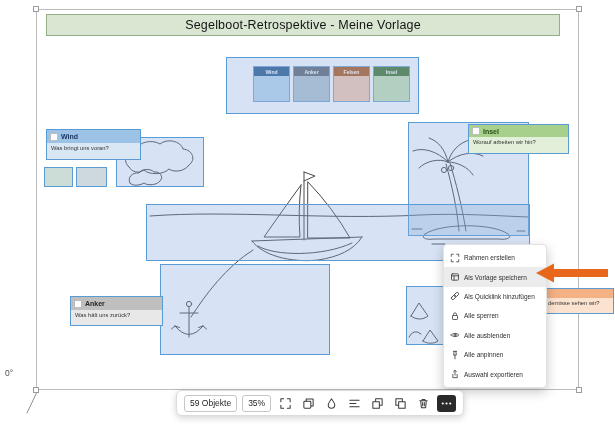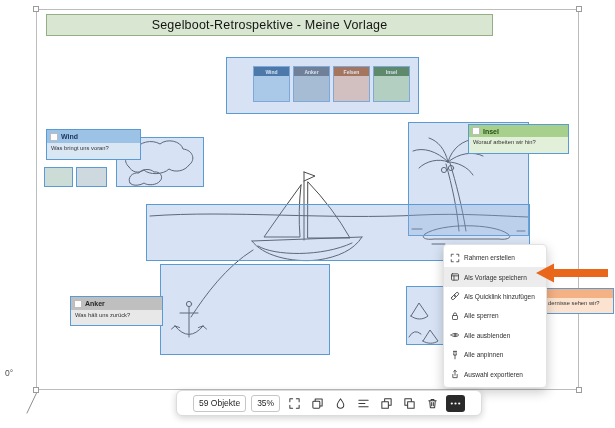--- a/index.html
+++ b/index.html
@@ -1,40 +1,40 @@
 <!DOCTYPE html>
 <html><head>
 <meta charset="utf-8">
 <style>
   *{margin:0;padding:0;box-sizing:border-box}
   html,body{background:#fff}
   #stage{position:relative;width:615px;height:428px;background:#fff;font-family:"Liberation Sans",sans-serif;overflow:hidden}
   .abs{position:absolute}
   .canvas-frame{left:36px;top:9px;width:543px;height:381px;border:1px solid #bcbcbc;background:#fff}
   .handle{width:6px;height:6px;background:#fff;border:1px solid #9b9b9b;z-index:3}
-  .banner{left:46px;top:14px;width:447px;height:22px;background:#d9e7d2;border:1px solid #94ae86;display:flex;align-items:center;justify-content:center;z-index:2}
+  .banner{left:46px;top:14px;width:514px;height:22px;background:#d9e7d2;border:1px solid #94ae86;display:flex;align-items:center;justify-content:center;z-index:2}
   .banner span{font-size:12.5px;color:#141414;letter-spacing:.2px}
   svg.layer{left:0;top:0;pointer-events:none;z-index:2}
   .sel{background:rgba(134,171,221,.33);border:1px solid #5b9bd5;z-index:4}
   .cards{left:253px;top:66px;display:flex;gap:3px;z-index:3}
   .mcard{width:37px;height:36px;border:1px solid #7aa7d4;display:flex;flex-direction:column}
   .mcard .strip{height:9px;display:flex;align-items:center;justify-content:center;font-size:5px;font-weight:bold;color:#fff}
   .mcard .mbody{flex:1}
   .sticky{border:1px solid #5b9bd5;z-index:5}
   .note{display:flex;flex-direction:column;border:1px solid #5b9bd5;z-index:6}
   .nhead{display:flex;align-items:center;gap:3px;padding:0 3px;font-weight:bold;font-size:7px}
   .nicon{width:8px;height:8px;background:#fdfdfd;border:1px solid rgba(0,0,0,.25);border-radius:1px;flex:0 0 auto}
   .nbody{flex:1;padding:2px 4px 0;font-size:5.8px;color:#333;line-height:1.15}
   .rot{left:5px;top:368px;font-size:8.5px;color:#4d4d4d;z-index:3}
   .menu{left:443px;top:244px;width:104px;background:#fff;border:1px solid #e2e2e2;border-radius:4px;box-shadow:0 4px 12px rgba(0,0,0,.22);padding:3px 0;z-index:50}
   .mi{height:19.4px;display:flex;align-items:center;gap:4px;padding:0 6px;font-size:6.5px;color:#2e2e2e;white-space:nowrap;cursor:default}
   .mi.hl{background:#ececec}
   .mi svg{flex:0 0 auto;stroke:#3f3f3f;fill:none;stroke-width:1;stroke-linecap:round;stroke-linejoin:round}
   .arrow{z-index:70}
-  .toolbar{left:176px;top:390px;height:26px;display:flex;align-items:center;gap:5px;padding:0 16px;background:#fff;border:1px solid #dcdcdc;border-radius:6px;box-shadow:0 2px 7px rgba(0,0,0,.18);z-index:60}
+  .toolbar{left:176px;top:390px;height:26px;display:flex;align-items:center;gap:5px;padding:0 7px;background:#fff;border:1px solid #dcdcdc;border-radius:6px;box-shadow:0 2px 7px rgba(0,0,0,.18);z-index:60}
   .tbtn{border:1px solid #c6c6c6;border-radius:3px;background:#fff;font-size:8.5px;color:#1f1f1f;padding:2.5px 5px;font-family:inherit;white-space:nowrap}
   .ticon{width:18px;height:18px;border:none;background:transparent;display:flex;align-items:center;justify-content:center;padding:0}
   .ticon svg{stroke:#3a3a3a;fill:none;stroke-width:1.1;stroke-linecap:round;stroke-linejoin:round}
   .tmore{width:19px;height:17px;background:#2a2a2a;border:none;border-radius:3px;display:flex;align-items:center;justify-content:center;padding:0}
 </style>
 </head>
 <body>
 
 <div id="stage">
 

